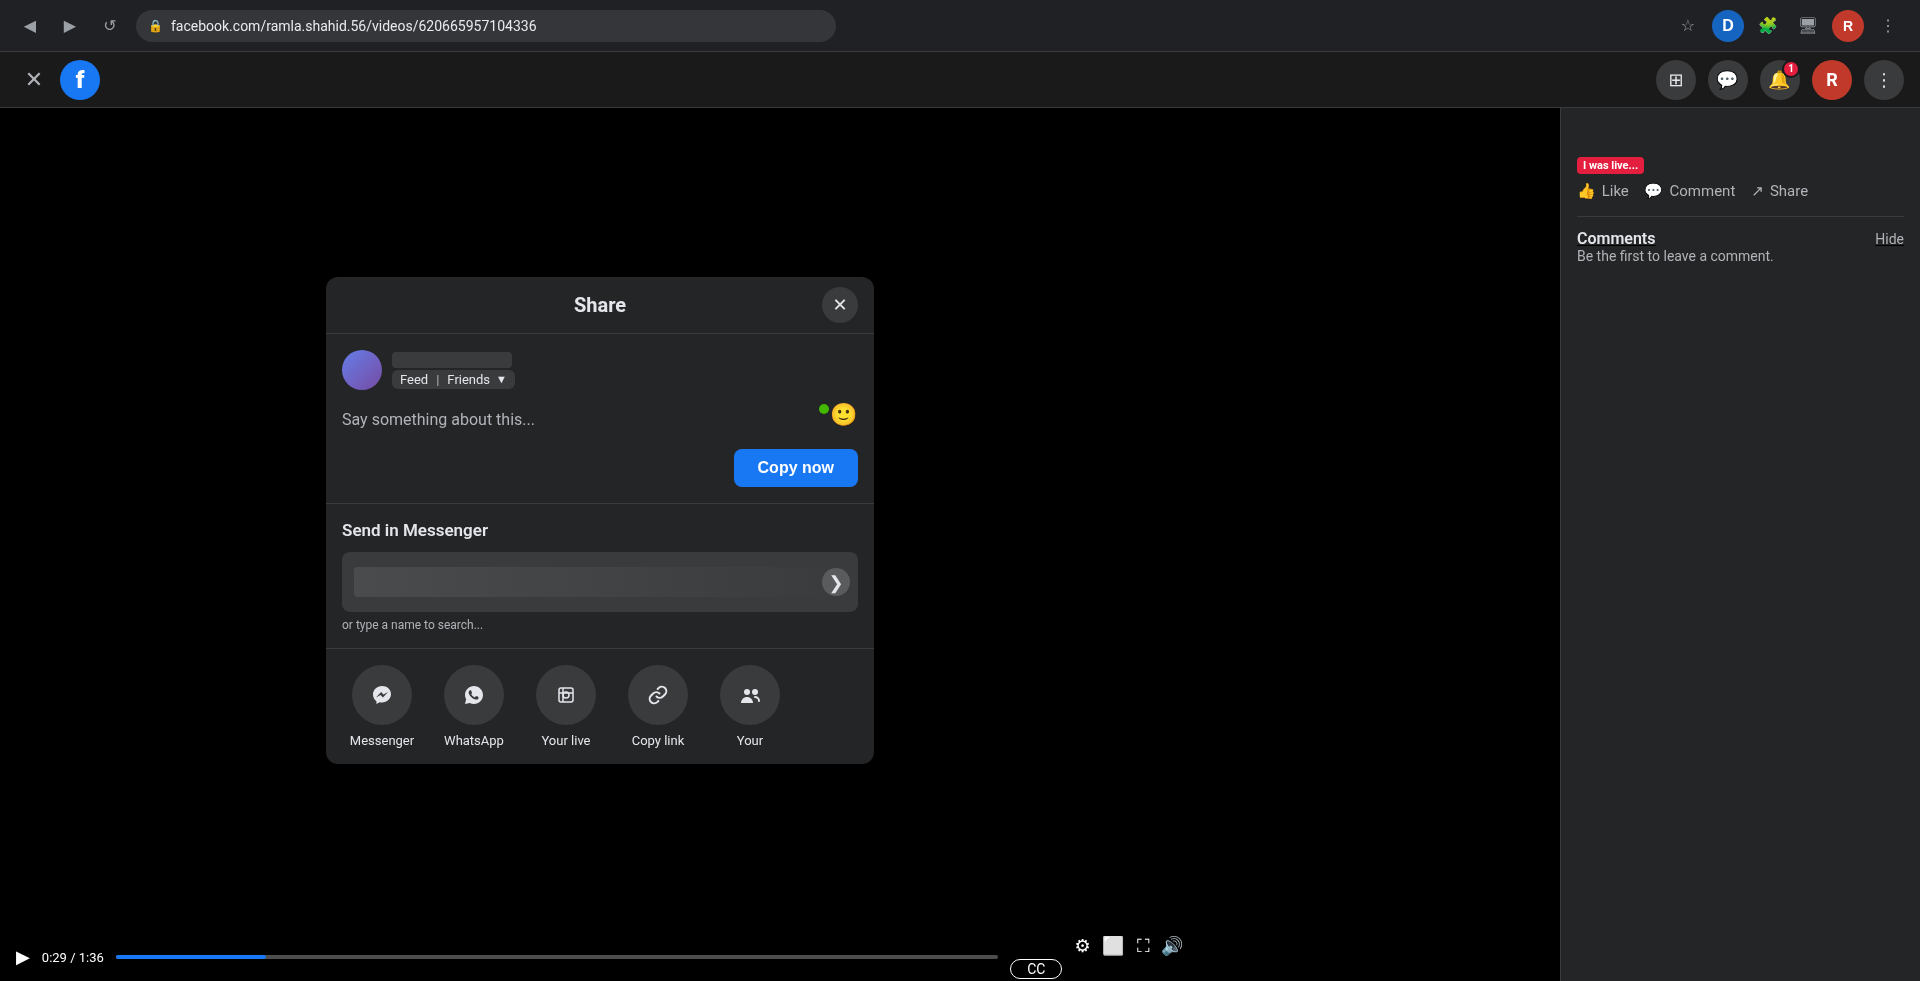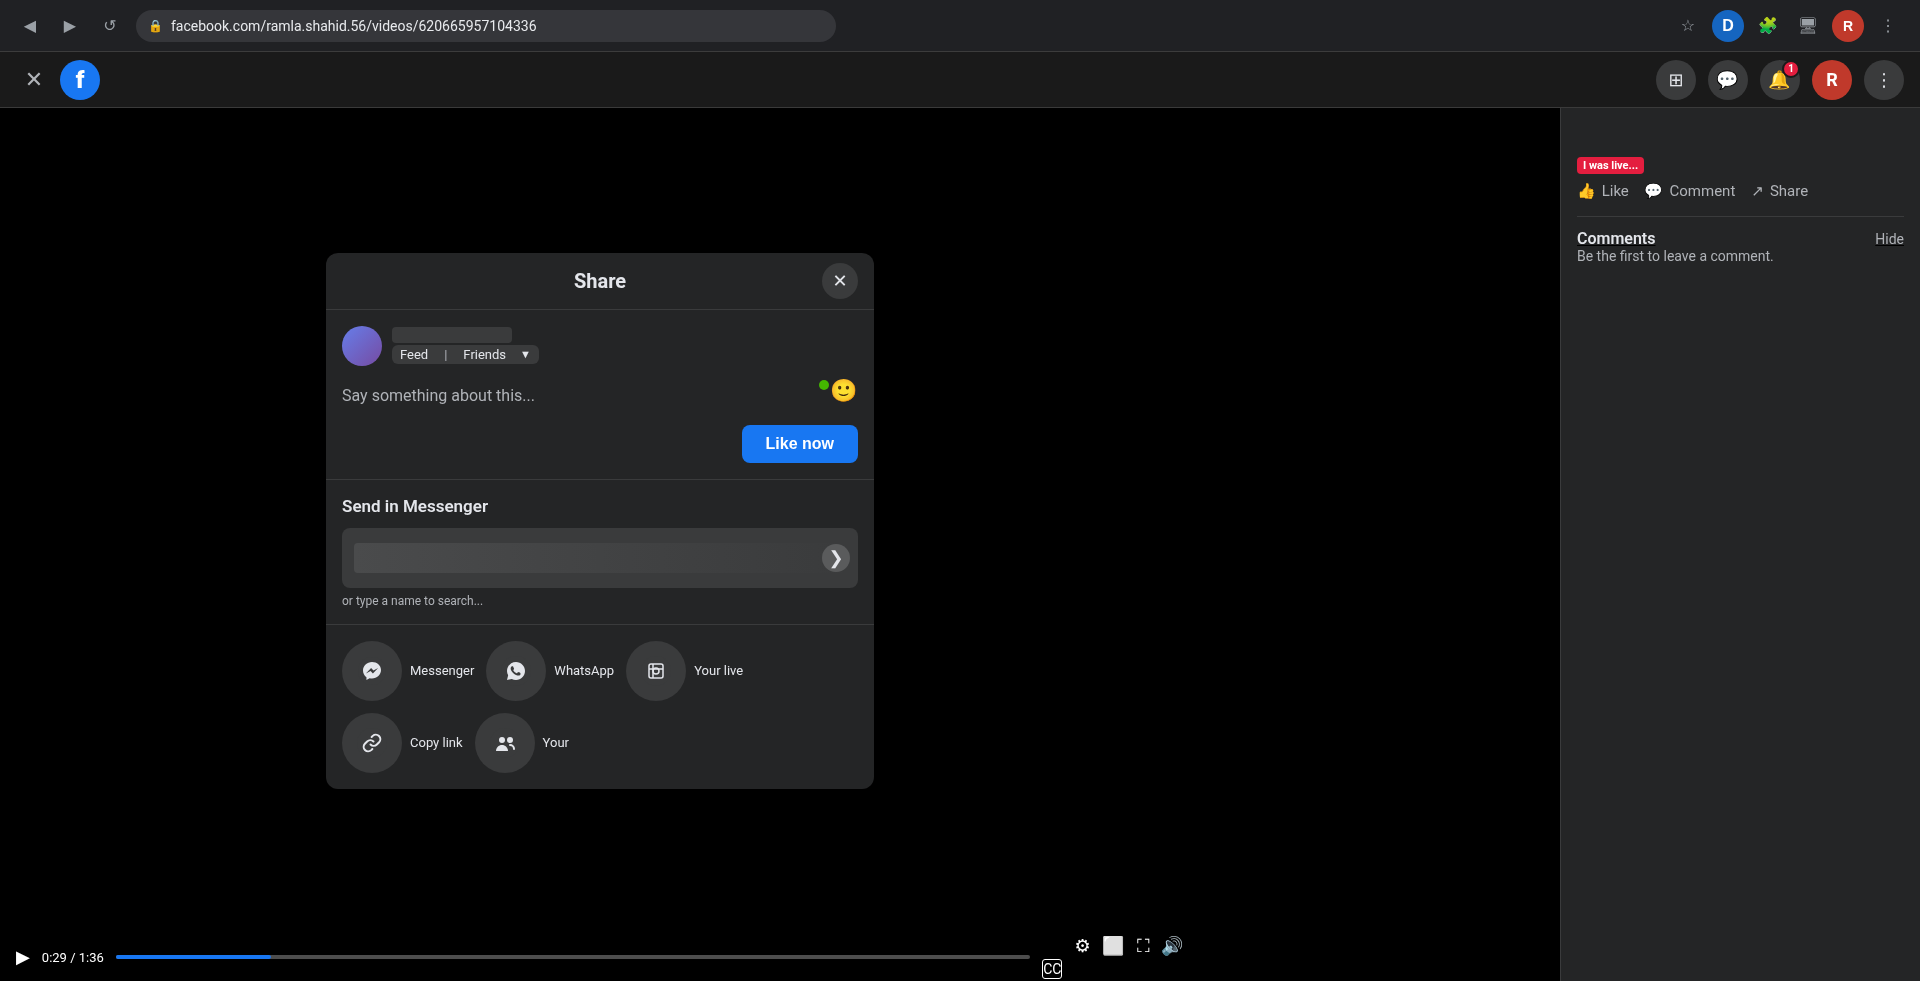--- a/index.html
+++ b/index.html
@@ -381,21 +381,21 @@
     .post-name-blur {
       height: 16px;
       width: 120px;
       background: #3a3b3c;
       border-radius: 4px;
     }
 
     .post-audience {
       display: flex;
       align-items: center;
-      gap: 12px;
+      gap: 4px;
       background: #3a3b3c;
       border-radius: 6px;
       padding: 2px 8px;
       font-size: 13px;
       color: #e4e6eb;
       cursor: pointer;
       width: fit-content;
     }
 
     .say-something {
@@ -485,20 +485,21 @@
     }
 
     .share-to-icons {
       display: flex;
       gap: 12px;
       flex-wrap: wrap;
     }
 
     .share-to-item {
       display: flex;
+      flex-direction: column;
       align-items: center;
       gap: 8px;
       cursor: pointer;
       min-width: 80px;
     }
 
     .share-to-icon-circle {
       width: 60px;
       height: 60px;
       border-radius: 50%;
@@ -592,21 +593,21 @@
                 </div>
               </div>
             </div>
             <div class="say-something-row">
               <span class="say-something">Say something about this...</span>
               <span class="emoji-btn">
                 <span style="width:10px;height:10px;background:#44b700;border-radius:50%;display:inline-block;vertical-align:top;margin-top:2px;margin-right:2px;"></span>🙂
               </span>
             </div>
             <div class="share-now-row">
-              <button class="share-now-btn">Like now</button>
+              <button class="share-now-btn">Copy now</button>
             </div>
           </div>
 
           <div class="messenger-section">
             <div class="section-title">Send in Messenger</div>
             <div class="messenger-contacts">
               <div class="contact-blur"></div>
               <div class="messenger-chevron">❯</div>
             </div>
             <div style="font-size:12px;color:#b0b3b8;padding-top:6px;">or type a name to search...</div>
@@ -682,21 +683,21 @@
       <button class="play-btn">▶</button>
       <span class="time-display">
         <span>0:29</span>
         <span> / </span>
         <span>1:36</span>
       </span>
       <div class="progress-bar">
         <div class="progress-fill"></div>
       </div>
       <div class="control-icons">
-        <span style="font-size:14px;border:1px solid #fff;padding:1px 0;border-radius:3px;margin-top:24px;">CC</span>
+        <span style="font-size:14px;border:1px solid #fff;padding:1px 16px;border-radius:11px;margin-top:24px;">CC</span>
         <span>⚙</span>
         <span>⬜</span>
         <span>⛶</span>
         <span>🔊</span>
       </div>
     </div>
 
   </div>
 
   <div class="right-sidebar">

